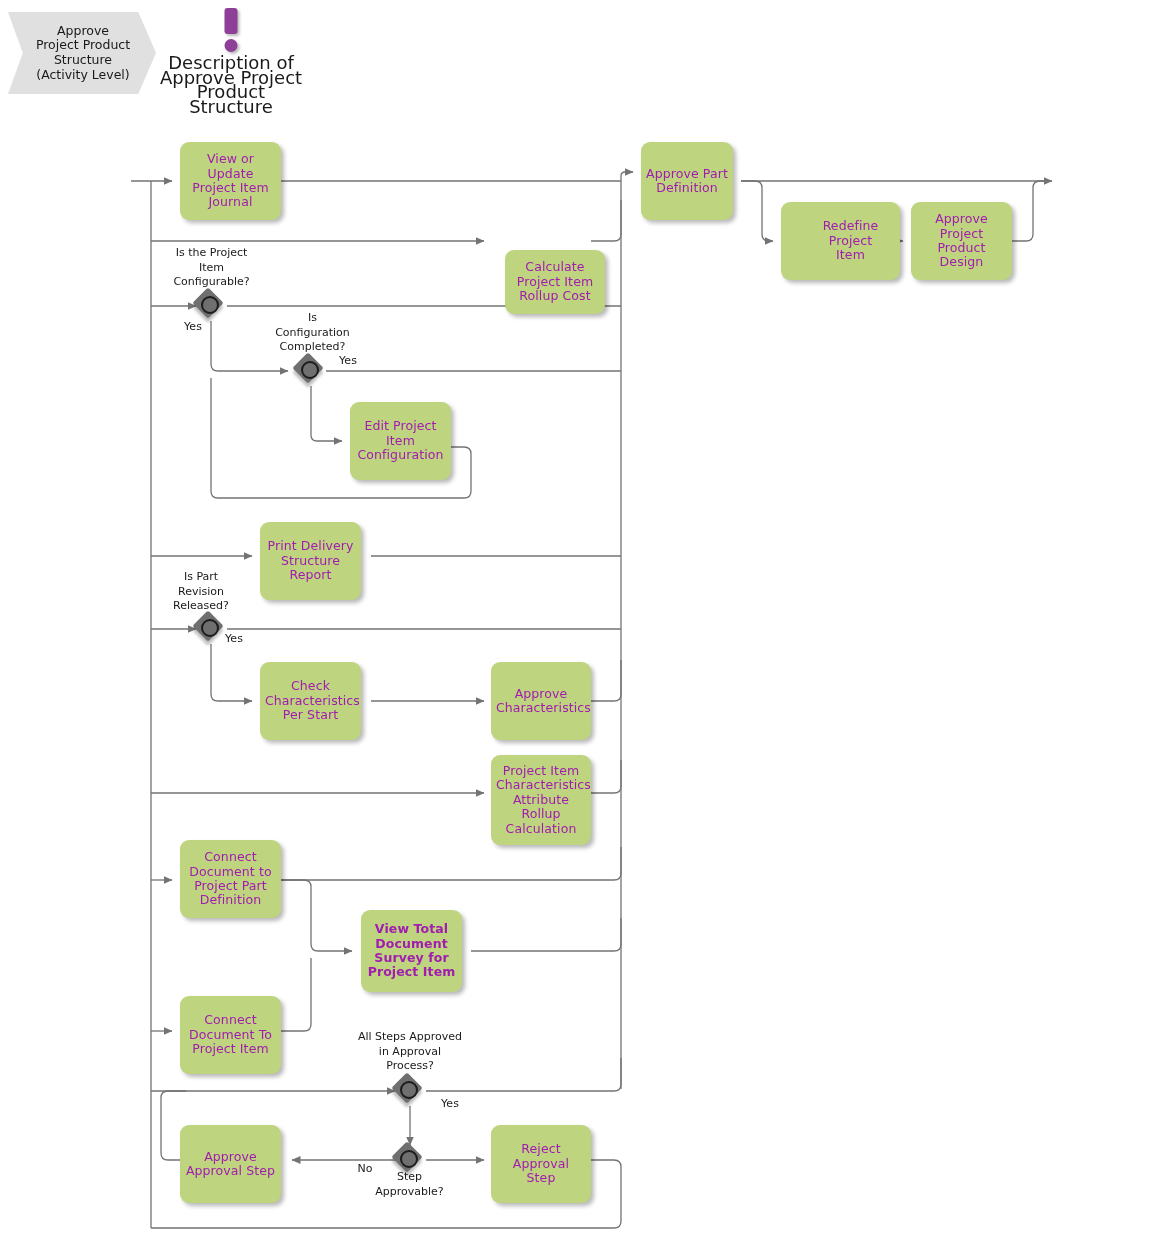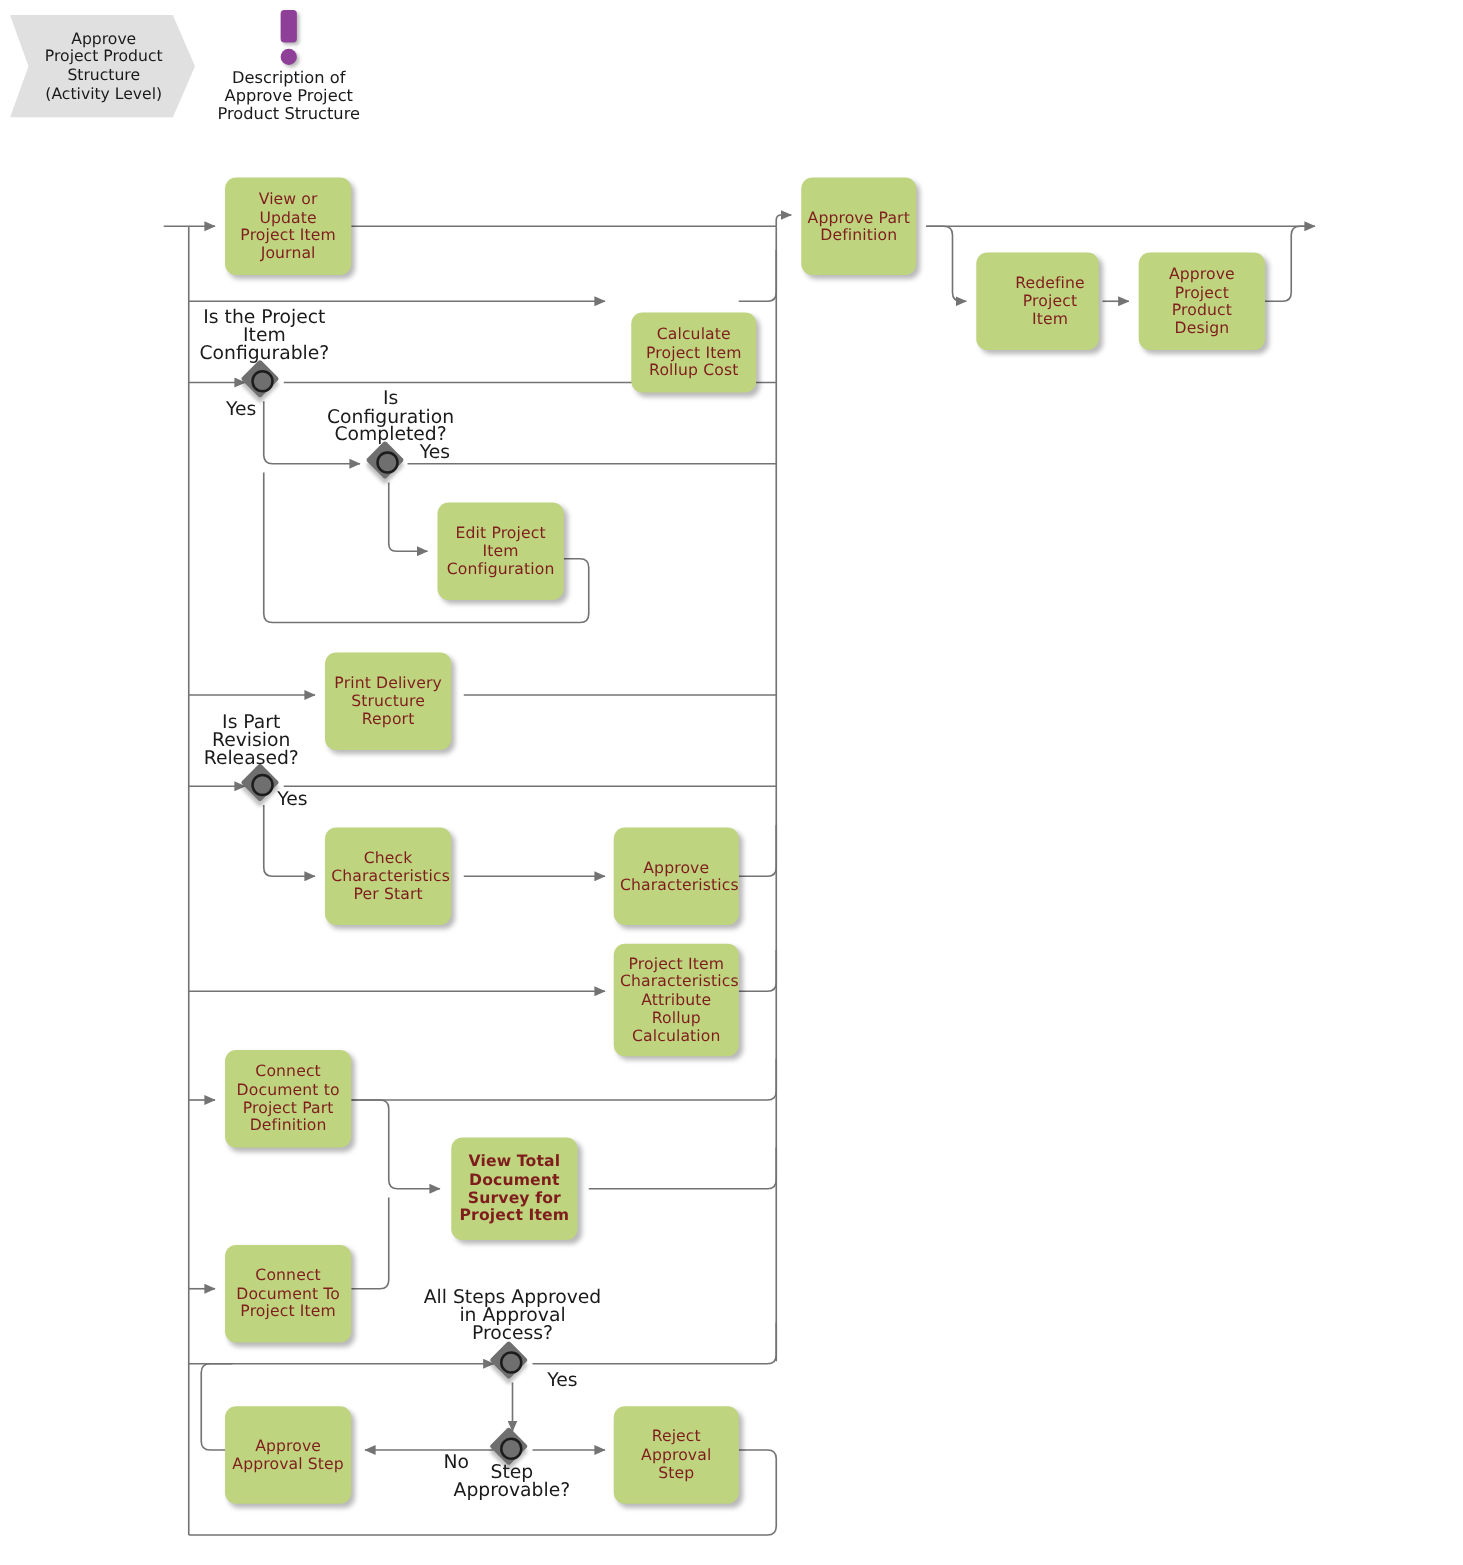--- a/index.html
+++ b/index.html
@@ -12,21 +12,21 @@
   svg.layer{position:absolute;left:0;top:0;width:1170px;height:1252px;}
 
   
   .node{
     position:absolute;
     background:#bed47f;
     border-radius:9px;
     box-shadow:3px 3px 4px rgba(0,0,0,.28);
     display:flex;align-items:center;justify-content:center;
     text-align:center;
-    color:#7f1d1d;
+    color:#a21caf;
     font-size:12.5px;
     line-height:14.4px;
     letter-spacing:.1px;
     padding:2px 5px;
     box-sizing:border-box;
     z-index:4;
   }
   .node span{display:block;width:100%;}
 
   
@@ -50,41 +50,41 @@
     position:absolute;left:50%;top:0;transform:translateX(-50%);
     width:13px;height:26px;background:#8e3f97;border-radius:3px;
     box-shadow:2px 2px 3px rgba(0,0,0,.28);
   }
   .note-bang .dot{
     position:absolute;left:50%;top:31px;transform:translateX(-50%);
     width:13px;height:13px;border-radius:50%;background:#8e3f97;
     box-shadow:2px 2px 3px rgba(0,0,0,.28);
   }
   .note-text{
-    font-size:13px;line-height:14.6px;color:#1a1a1a;margin-top:2px;
+    font-size:18px;line-height:14.6px;color:#1a1a1a;margin-top:2px;
     white-space:pre-line;
   }
 
   
   .gw{position:absolute;width:32px;height:32px;z-index:5;}
   .gw .dia{
     position:absolute;left:1px;top:1px;width:22px;height:22px;
     background:#6f6f6f;transform:rotate(45deg);
     border-radius:2px;
     box-shadow:3px 3px 3px rgba(0,0,0,.25);
   }
   .gw .ring{
     position:absolute;left:5px;top:5px;width:14px;height:14px;
     border:2.6px solid #1c1c1c;border-radius:50%;
     background:#6f6f6f;
   }
 
   
   .elabel{
-    position:absolute;font-size:15px;line-height:14.6px;color:#1a1a1a;
+    position:absolute;font-size:11px;line-height:14.6px;color:#1a1a1a;
     text-align:center;white-space:pre-line;z-index:5;
   }
 </style>
 </head>
 <body>
 
 <div id="stage">
 
   <svg class="layer" viewBox="0 0 1170 1252" xmlns="http://www.w3.org/2000/svg">
     <defs>
@@ -252,21 +252,21 @@
   <div class="node" style="left:491px;top:1125px;width:100px;height:78px;">
     <span style="white-space:pre-line;">Reject Approval
 Step</span>
   </div>
 
   <div class="node" style="left:641px;top:142px;width:92px;height:78px;">
     <span style="white-space:pre-line;">Approve Part
 Definition</span>
   </div>
 
-  <div class="node" style="left:781px;top:202px;width:98px;height:78px;padding-left:25px;">
+  <div class="node" style="left:781px;top:202px;width:119px;height:78px;padding-left:25px;">
     <span style="white-space:pre-line;">Redefine Project
 Item</span>
   </div>
 
   <div class="node" style="left:911px;top:202px;width:101px;height:78px;">
     <span style="white-space:pre-line;">Approve Project
 Product Design</span>
   </div>
 
 

